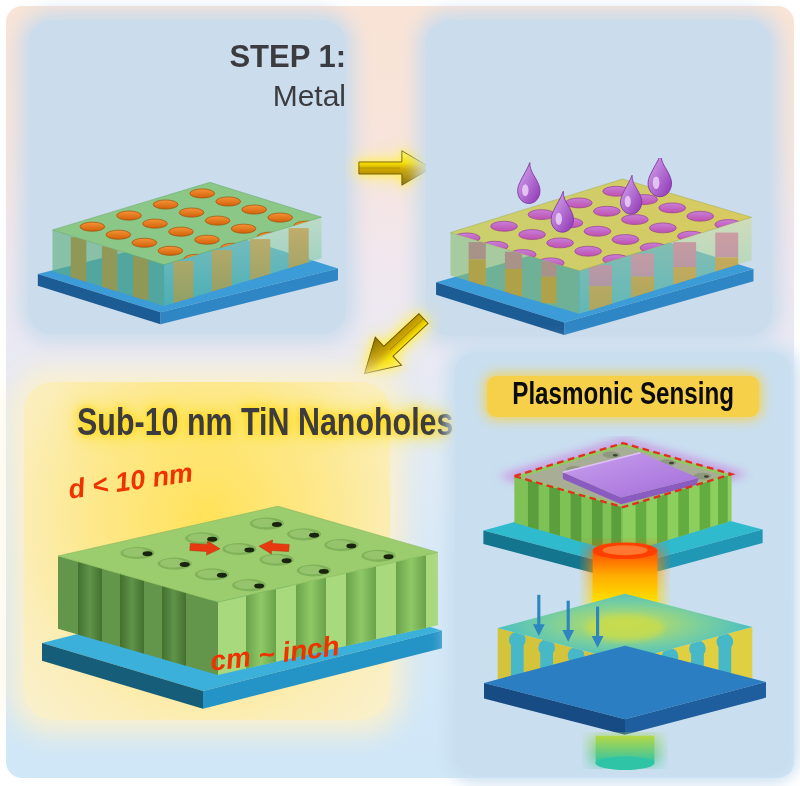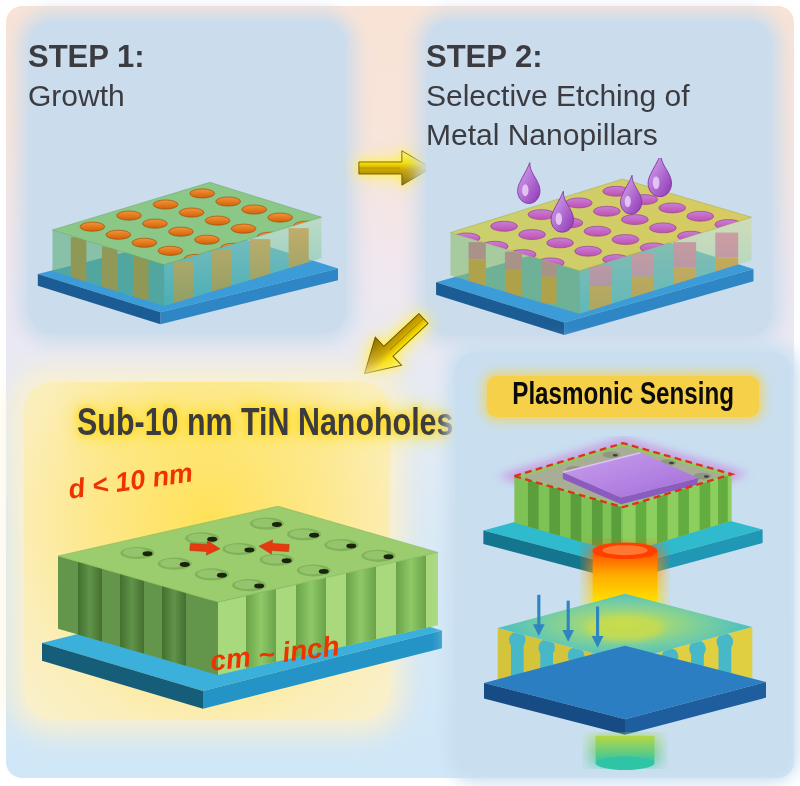--- a/index.html
+++ b/index.html
@@ -5,21 +5,21 @@
   html,body{margin:0;padding:0;background:#ffffff;}
   .canvas{position:relative;width:800px;height:786px;background:#ffffff;overflow:hidden;
           font-family:"Liberation Sans",sans-serif;}
   .bg{position:absolute;left:6px;top:6px;right:6px;bottom:8px;border-radius:16px;
       background:linear-gradient(180deg,#f9e3d6 0%,#f8e4da 16%,#f1e7ee 33%,#eae9f3 44%,
                  #e2ebf5 56%,#d8e9f7 72%,#d0e7f8 100%);}
   .panel{position:absolute;border-radius:24px;}
   .panel-step{background:var(--panel_blue,#cbdcec);box-shadow:0 0 18px 9px var(--panel_blue,#cbdcec);}
   #panel-step1{left:28px;top:20px;width:318px;height:314px;}
   #panel-step2{left:426px;top:20px;width:346px;height:316px;}
-  .step-title{margin-top:17px;text-align:left;font-size:30px;line-height:39px;
+  .step-title{margin-top:17px;text-align:right;font-size:30px;line-height:39px;
               color:var(--title_gray,#3b3b40);}
   .step-title .h{font-weight:bold;font-size:31px;}
   .illu{position:absolute;}
   #panel-result{left:24px;top:382px;width:366px;height:338px;border-radius:28px;
       background:radial-gradient(ellipse at 50% 40%,#ffe259 0%,#fde88c 45%,#fbeeb9 75%,#f9f0cf 100%);
       box-shadow:0 0 26px 14px rgba(251,240,205,0.95);}
   .result-title{margin-top:18px;text-align:center;font-size:39px;font-weight:bold;
       color:var(--title_gray,#3f3f44);}
   .condense{display:inline-block;transform:scaleX(0.78);transform-origin:center;white-space:nowrap;}
   .result-title .condense{text-shadow:0 0 8px #ffd606,0 0 16px #ffd91e,0 0 28px #ffde3c;}
@@ -39,21 +39,21 @@
 </style>
 </head>
 <body>
 
 <div class="canvas">
   <div class="bg"></div>
 
   <div class="panel panel-step" id="panel-step1">
     <div class="step-title">
       <div class="h">STEP 1:</div>
-      <div>Growth</div>
+      <div>Metal</div>
     </div>
     <svg class="illu" viewBox="0 0 330 190" style="left:8px;top:144px;width:302px;height:174px">
       <defs>
         <linearGradient id="g1front" x1="0" y1="0" x2="0" y2="1">
           <stop offset="0" stop-color="#b4d9ac"></stop>
             <stop offset="1" stop-color="#54bd9d"></stop>
         </linearGradient>
         <linearGradient id="g1cap" x1="0" y1="0" x2="0" y2="1">
           <stop offset="0" stop-color="#f59335"></stop>
             <stop offset="1" stop-color="#d2620a"></stop>
@@ -119,25 +119,20 @@
           <stop offset="0.35" stop-color="#f7e000"></stop>
         <stop offset="0.55" stop-color="#caa400"></stop>
           <stop offset="1" stop-color="#8a6d00"></stop>
       </linearGradient>
     </defs>
     <path d="M8,23 L58,23 L58,10 L92,30 L58,50 L58,37 L8,37 Z" fill="url(#gGold)" stroke="#6b5400" stroke-width="1"></path>
     <line x1="8" y1="30" x2="56" y2="30" stroke="#7a6000" stroke-width="1" opacity="0.5"></line>
   </svg>
 
   <div class="panel panel-step" id="panel-step2">
-    <div class="step-title">
-      <div class="h">STEP 2:</div>
-      <div>Selective Etching of</div>
-      <div>Metal Nanopillars</div>
-    </div>
     <svg class="illu" viewBox="0 0 345 205" style="left:10px;top:138px;width:330px;height:196px">
       <defs>
         <linearGradient id="g2front" x1="0" y1="0" x2="0" y2="1">
           <stop offset="0" stop-color="#d3dc90"></stop>
             <stop offset="1" stop-color="#7ecf9f"></stop>
         </linearGradient>
         <linearGradient id="g2top" x1="0" y1="0" x2="1" y2="0">
           <stop offset="0" stop-color="#c9d06e"></stop>
             <stop offset="1" stop-color="#d8ca60"></stop>
         </linearGradient>

